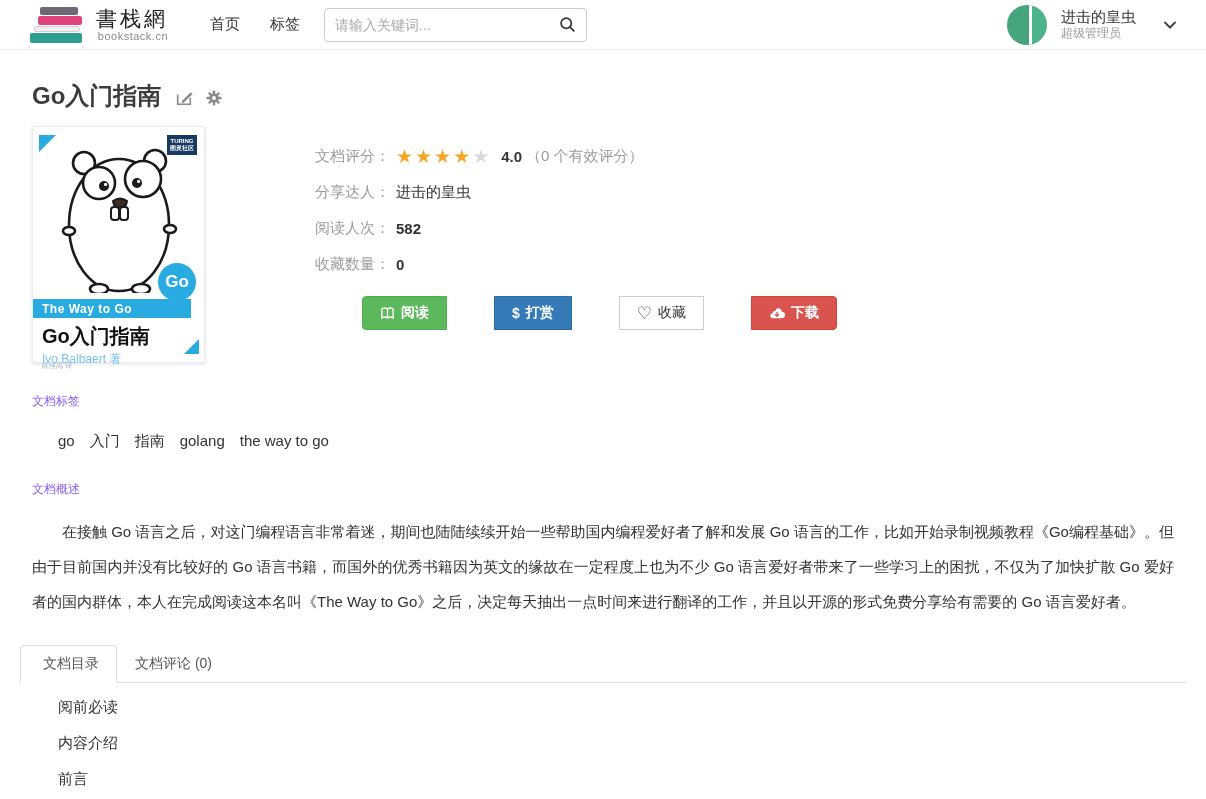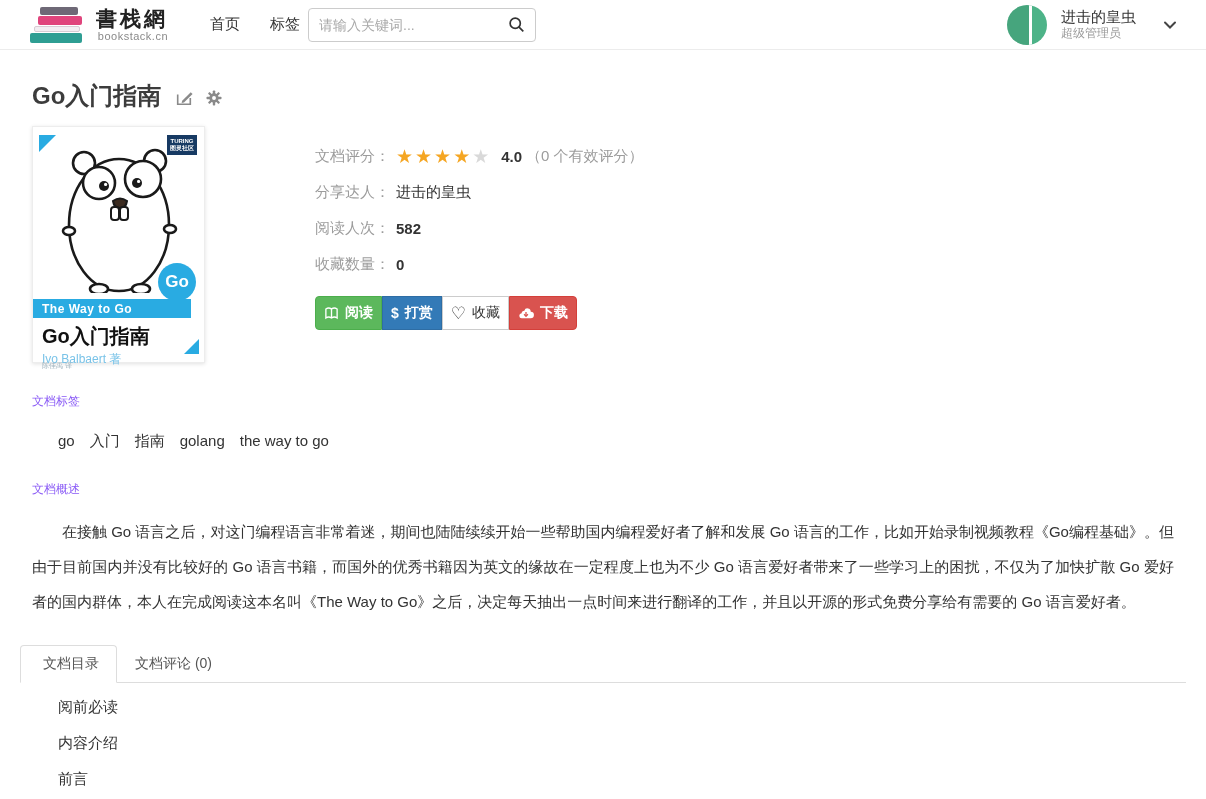--- a/index.html
+++ b/index.html
@@ -9,26 +9,26 @@
   
   .header { height:50px; display:flex; align-items:center; padding:0 28px;
     border-bottom:1px solid #ececec; background:#fff; }
   .logo { display:flex; align-items:center; cursor:pointer; }
   .logo-books { width:58px; height:38px; position:relative; margin-right:10px; }
   .logo-books .b { position:absolute; border-radius:2px; }
   .b1 { left:12px; top:1px;  width:38px; height:8px;  background:#6e6876; }
   .b2 { left:10px; top:10px; width:44px; height:9px;  background:#e0447c; }
   .b3 { left:6px;  top:20px; width:46px; height:6px;  background:#f3eef2; border:1px solid #d8ccd4; }
   .b4 { left:2px;  top:27px; width:52px; height:10px; background:#2e9e93; }
-  .logo-text-cn { font-family:"DejaVu Serif","Liberation Serif",serif; font-weight:bold;
+  .logo-text-cn { font-family:"DejaVu Serif","Liberation Serif",serif; font-weight:normal;
     font-size:21px; color:#222; letter-spacing:3px; line-height:22px; }
   .logo-text-en { font-size:11px; color:#8a8a8a; letter-spacing:.5px;text-align:right; }
   .nav { display:flex; margin-left:42px; gap:30px; }
   .nav-item { font-size:15px; color:#333; cursor:pointer; }
-  .search-box { margin-left:8px; width:228px; height:34px; border:1px solid #ccc;
+  .search-box { margin-left:24px; width:263px; height:34px; border:1px solid #ccc;
     border-radius:4px; display:flex; align-items:center; padding:0 10px; }
   .search-box input { flex:1; border:none; outline:none; font-size:14px; color:#333;
     font-family:inherit; background:transparent; }
   .search-box input::placeholder { color:#a9a9a9; }
   .spacer { flex:1; }
   .user { display:flex; align-items:center; }
   .avatar { width:40px; height:40px; border-radius:50%; background:#4db388;
     position:relative; overflow:hidden; flex:0 0 auto; }
   .avatar .slit { position:absolute; left:55%; top:0; width:3px; height:100%; background:#fff; }
   .avatar .shade { position:absolute; left:0; top:0; width:55%; height:100%; background:rgba(0,0,0,.08); }
@@ -72,23 +72,23 @@
   .stat-label { color:#9c9c9c; margin-right:6px; }
   .stat-value { color:#333; }
   .stat-value.num { font-weight:bold; }
   .stat-extra { color:#9c9c9c; margin-left:4px; }
   .stars { display:flex; margin-right:10px; font-size:19px; letter-spacing:2px; line-height:1; }
   .star-f { color:#f5a623; }
   .star-e { color:#d9d9d9; }
 
   
   .btn-group { display:inline-flex; margin-top:14px; }
-  .btn { height:34px; display:flex; align-items:center; gap:6px; padding:0 8px;
+  .btn { height:34px; display:flex; align-items:center; gap:6px; padding:0 17px;
     font-size:14px; font-weight:bold; cursor:pointer; border:1px solid transparent;
-    font-family:inherit; }
+    font-family:inherit;margin-left:47px; }
   .btn-read { background:#5cb85c; border-color:#4cae4c; color:#fff; border-radius:4px 0 0 4px; }
   .btn-reward { background:#337ab7; border-color:#2e6da4; color:#fff; }
   .btn-star { background:#fff; border-color:#ccc; color:#333; font-weight:normal; }
   .btn-download { background:#d9534f; border-color:#d43f3a; color:#fff; border-radius:0 4px 4px 0; }
   .heart-glyph { font-size:17px; font-weight:normal; }
 
   
   .section-heading { font-size:12px; color:#8b5cf6; margin-top:30px; }
   .tags-row { margin-top:22px; padding-left:26px; font-size:15px; color:#333;
     display:flex; gap:15px; }

